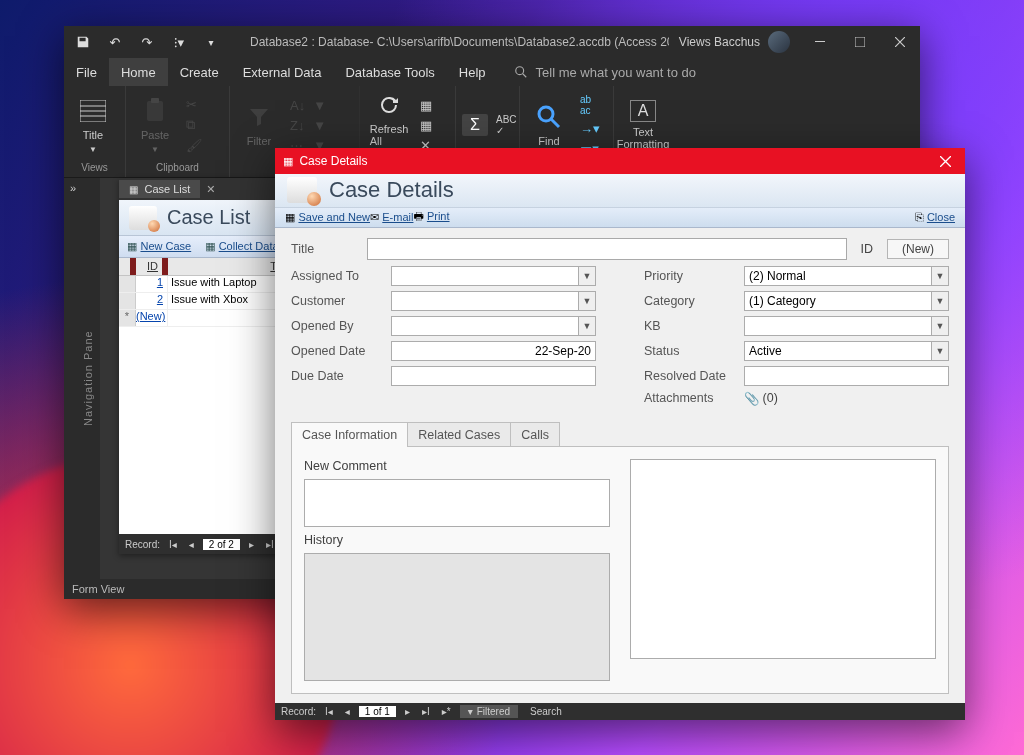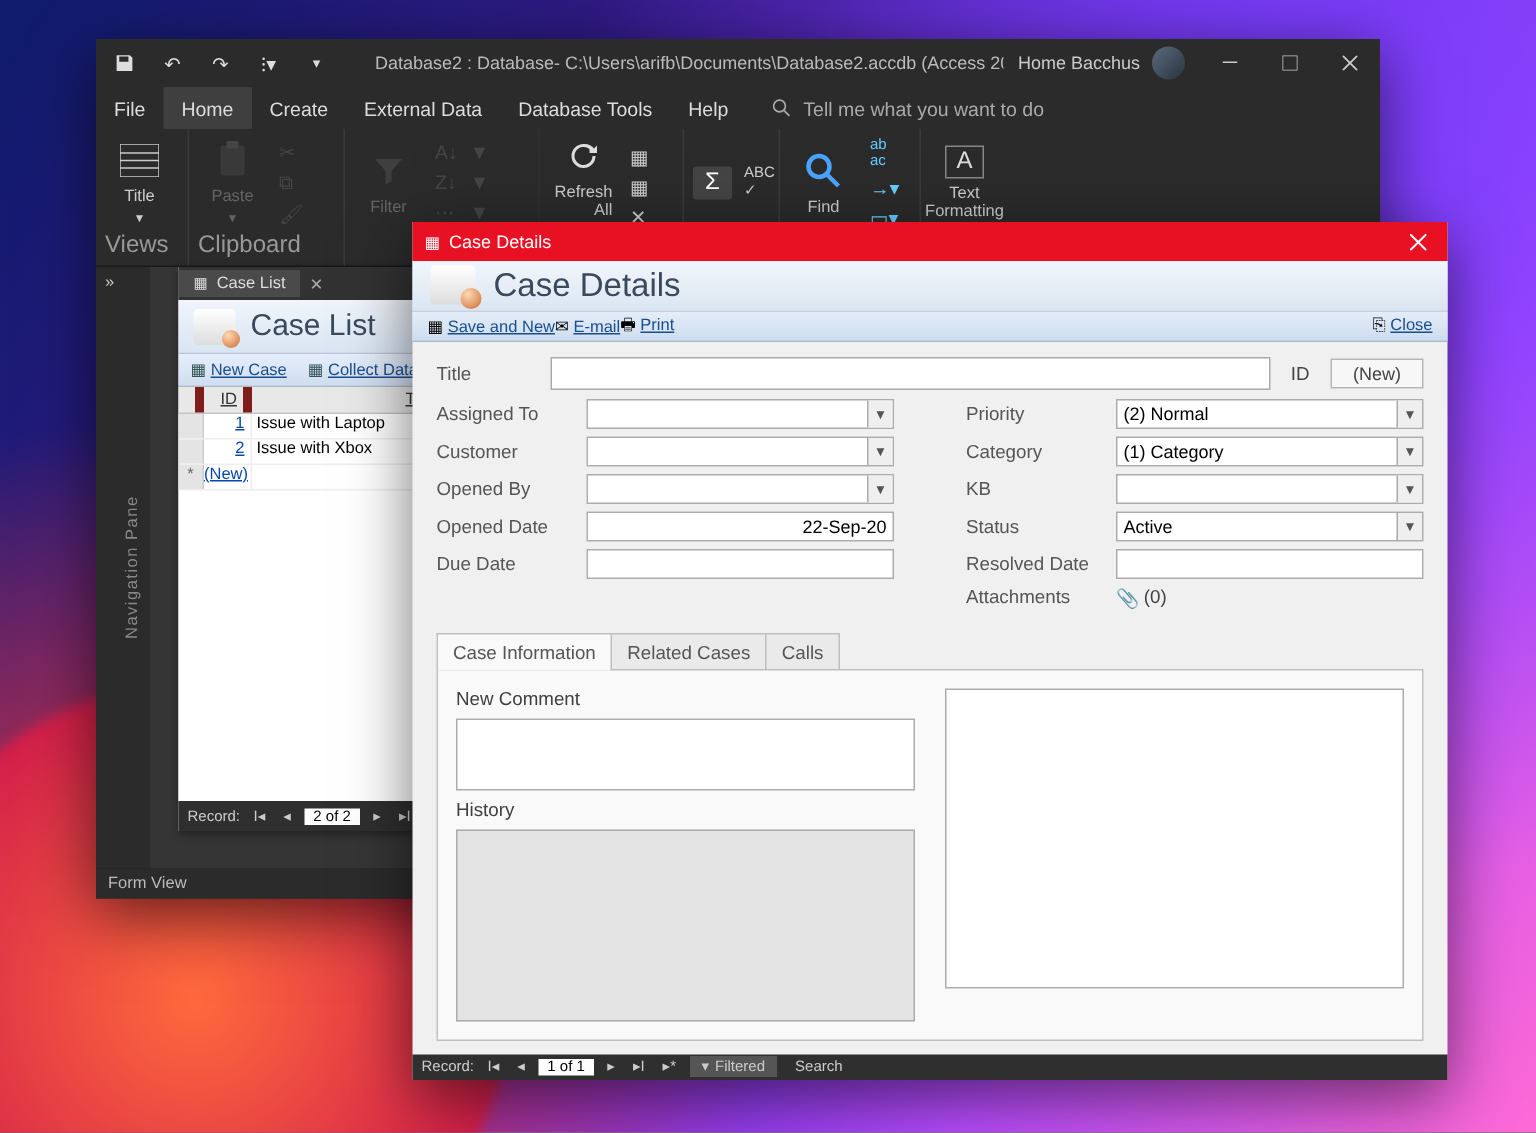--- a/index.html
+++ b/index.html
@@ -24,21 +24,21 @@
   .win-btn{width:40px;height:32px;display:flex;align-items:center;justify-content:center;color:#ccc;}
   
   .menubar{height:28px;display:flex;align-items:stretch;color:#ddd;font-size:13px;}
   .menu-item{padding:0 12px;display:flex;align-items:center;}
   .menu-item.sel{background:#3f3f3f;}
   .menu-tell{display:flex;align-items:center;gap:8px;padding-left:16px;color:#aaa;}
   
   .ribbon{height:92px;background:#2b2b2b;display:flex;border-bottom:1px solid #1a1a1a;}
   .rgrp{border-right:1px solid #3a3a3a;display:flex;flex-direction:column;padding:4px 6px 2px;}
   .rgrp-body{flex:1;display:flex;align-items:center;gap:8px;}
-  .rgrp-label{font-size:16px;color:#999;text-align:left;padding:2px 0;}
+  .rgrp-label{font-size:10px;color:#999;text-align:center;padding:2px 0;}
   .rbtn-big{display:flex;flex-direction:column;align-items:center;justify-content:center;width:46px;color:#ccc;font-size:11px;gap:4px;}
   .rbtn-big .ic{width:28px;height:28px;display:flex;align-items:center;justify-content:center;font-size:20px;}
   .rbtn-dim{opacity:.35;}
   .rmini{display:flex;flex-direction:column;gap:5px;}
   .rmini span{font-size:13px;color:#777;}
   
   .body-area{flex:1;display:flex;background:#1f1f1f;position:relative;}
   .navpane{width:18px;background:#2b2b2b;writing-mode:vertical-rl;transform:rotate(180deg);color:#888;font-size:11px;text-align:center;padding:10px 0;letter-spacing:1px;}
   .doc-area{flex:1;position:relative;background:#353535;}
   
@@ -119,21 +119,21 @@
             <path fill="#ddd" d="M2 2h10l2 2v10H2zM4 3v4h7V3zm1 7h6v4H5z"></path>
           </svg>
       </span>
       <span class="tb-ic">↶</span>
       <span class="tb-ic">↷</span>
       <span class="tb-ic">⁝▾</span>
       <span class="tb-ic" style="font-size:10px;">▾</span>
     </div>
     <div class="tb-title">Database2 : Database- C:\Users\arifb\Documents\Database2.accdb (Access 2007 - 2016 file f...</div>
     <div class="tb-user">
-      <span>Home Bacchus</span>
+      <span>Views Bacchus</span>
       <div class="avatar"></div>
     </div>
     <div class="win-ctrl">
       <div class="win-btn">
           <svg width="10" height="10">
             <rect y="4" width="10" height="1" fill="#ccc"></rect>
           </svg>
         </div>
       <div class="win-btn">
           <svg width="10" height="10">
@@ -226,21 +226,21 @@
       <div class="rgrp-label">&nbsp;</div>
     </div>
     <div class="rgrp" style="width:96px;">
       <div class="rgrp-body">
         <div class="rbtn-big">
           <span class="ic">
               <svg width="24" height="24" viewBox="0 0 24 24">
                 <path d="M12 4a8 8 0 108 8h-2a6 6 0 11-2-4.5V10h5V5l-2 2A7.9 7.9 0 0012 4z" fill="#ddd"></path>
               </svg>
             </span>
-          <span style="white-space:pre;text-align:right;">Refresh
+          <span style="white-space:pre;text-align:left;">Refresh
 All</span>
             <span style="font-size:8px;">▼</span>
         </div>
         <div class="rmini">
             <span style="color:#ccc;">▦</span>
             <span style="color:#ccc;">▦</span>
             <span style="color:#ccc;">✕</span>
           </div>
       </div>
       <div class="rgrp-label">&nbsp;</div>

